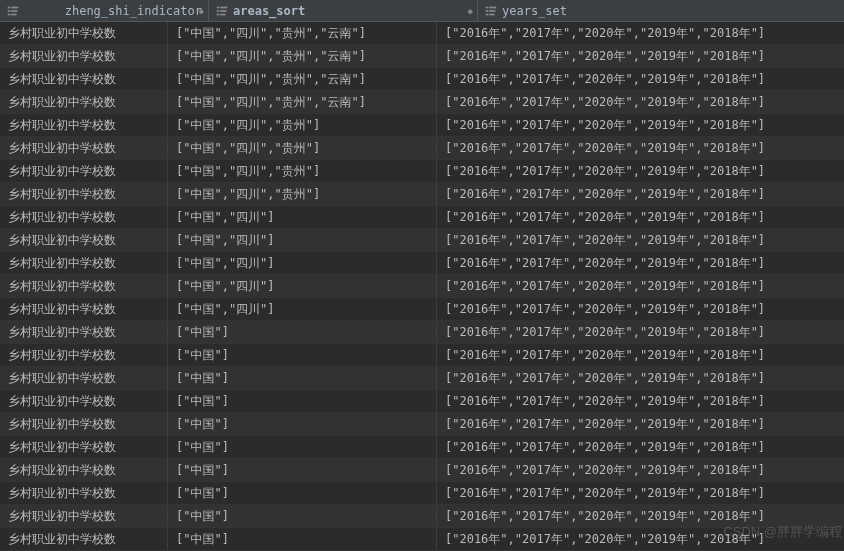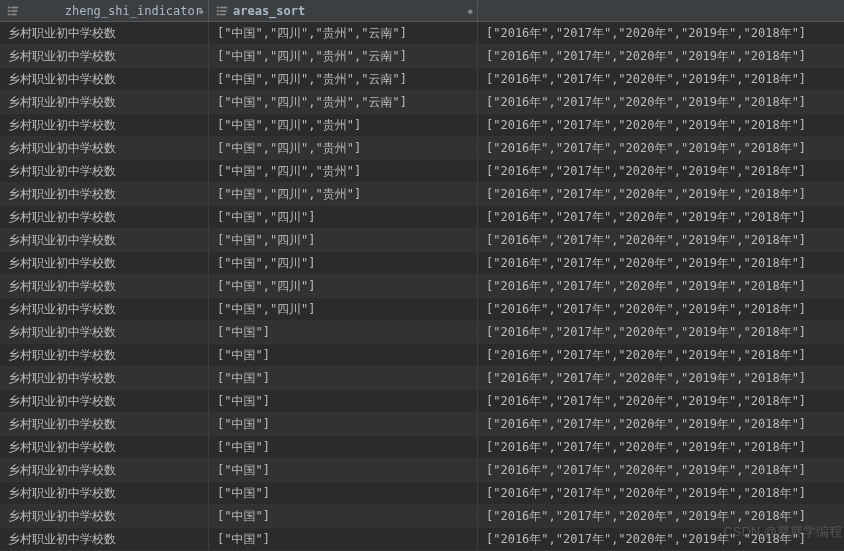--- a/index.html
+++ b/index.html
@@ -67,21 +67,21 @@
     .data-row:nth-child(even) { background: #323232; }
     .data-cell {
       padding: 0 8px;
       border-right: 1px solid #3c3f41;
       white-space: nowrap;
       overflow: hidden;
       height: 100%;
       display: flex;
       align-items: center;
     }
-    .data-cell.col1 { width: 209px; }
+    .data-cell.col1 { width: 168px; }
     .data-cell.col2 { width: 269px; }
     .data-cell.col3 { flex: 1; border-right: none; }
     .watermark {
       position: absolute;
       bottom: 10px;
       right: 2px;
       color: rgba(200, 200, 200, 0.25);
       font-size: 13px;
       font-family: sans-serif;
       pointer-events: none;
@@ -116,20 +116,33 @@
             <rect x="6" y="3" width="8" height="2" fill="#888"></rect>
             <rect x="2" y="7" width="3" height="2" fill="#888"></rect>
             <rect x="6" y="7" width="7" height="2" fill="#888"></rect>
             <rect x="2" y="11" width="3" height="2" fill="#888"></rect>
             <rect x="6" y="11" width="6" height="2" fill="#888"></rect>
           </svg>
       </span>
       <span>areas_sort</span>
       <span class="sort-arrows">◆</span>
     </div>
+    <div class="header-cell col3">
+      <span class="col-icon">
+        <svg viewBox="0 0 16 16">
+            <rect x="2" y="3" width="3" height="2" fill="#888"></rect>
+            <rect x="6" y="3" width="8" height="2" fill="#888"></rect>
+            <rect x="2" y="7" width="3" height="2" fill="#888"></rect>
+            <rect x="6" y="7" width="7" height="2" fill="#888"></rect>
+            <rect x="2" y="11" width="3" height="2" fill="#888"></rect>
+            <rect x="6" y="11" width="6" height="2" fill="#888"></rect>
+          </svg>
+      </span>
+      <span>years_set</span>
+    </div>
   </div>
   <div class="rows-container" id="rows-container">
       <div class="data-row">
         <div class="data-cell col1">
           <span>乡村职业初中学校数</span>
         </div>
         <div class="data-cell col2">
           <span>["中国","四川","贵州","云南"]</span>
         </div>
         <div class="data-cell col3">

